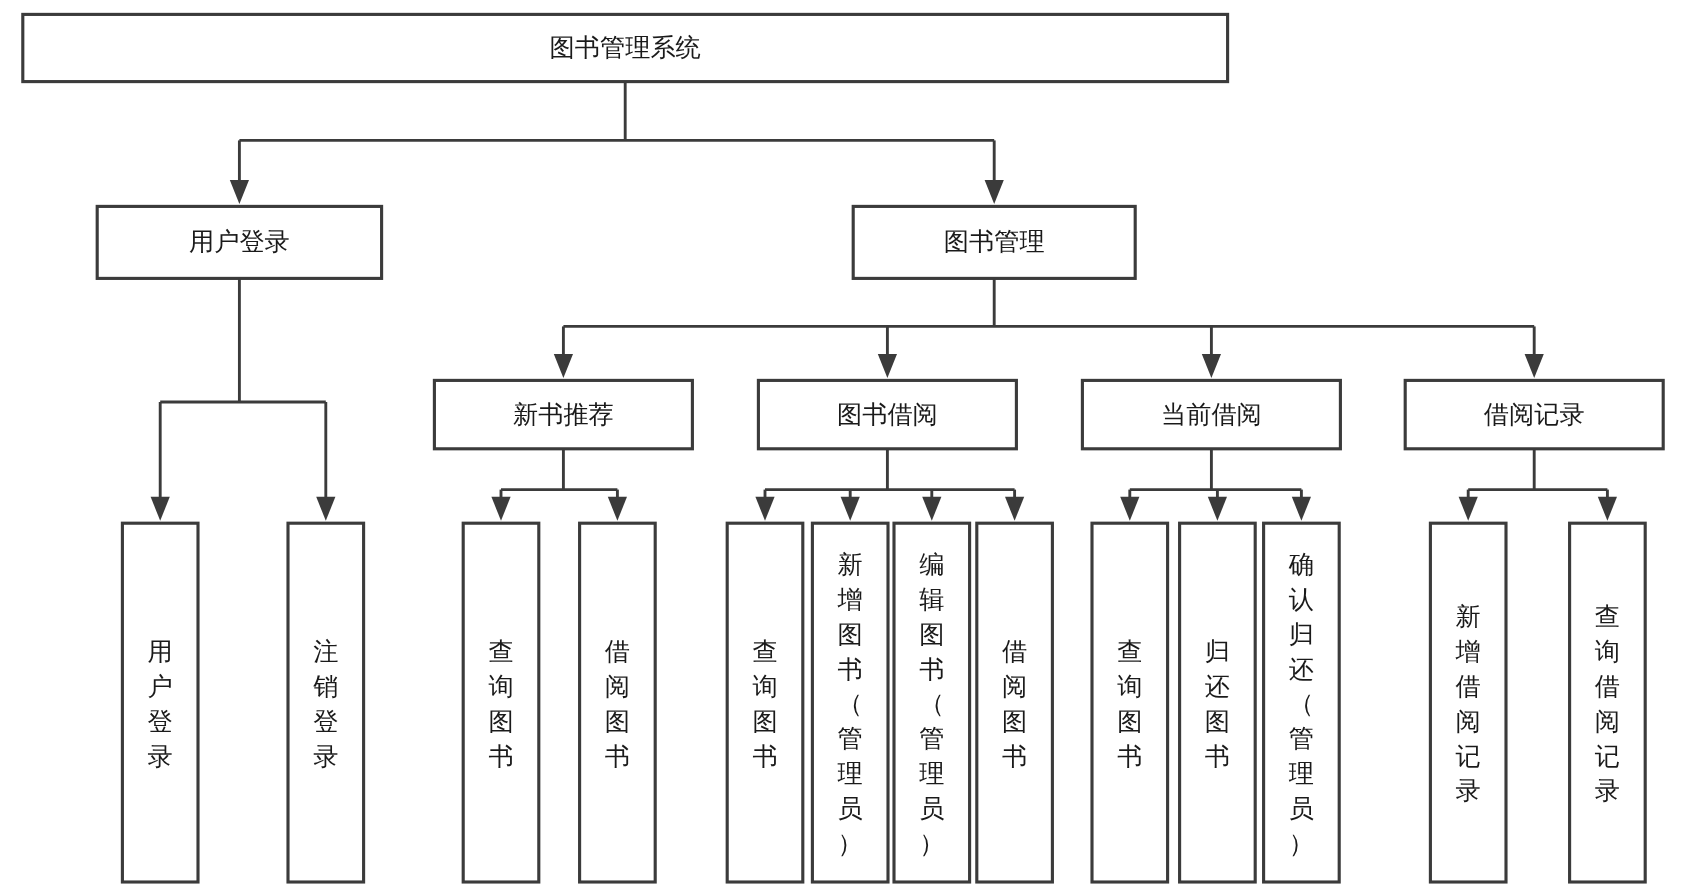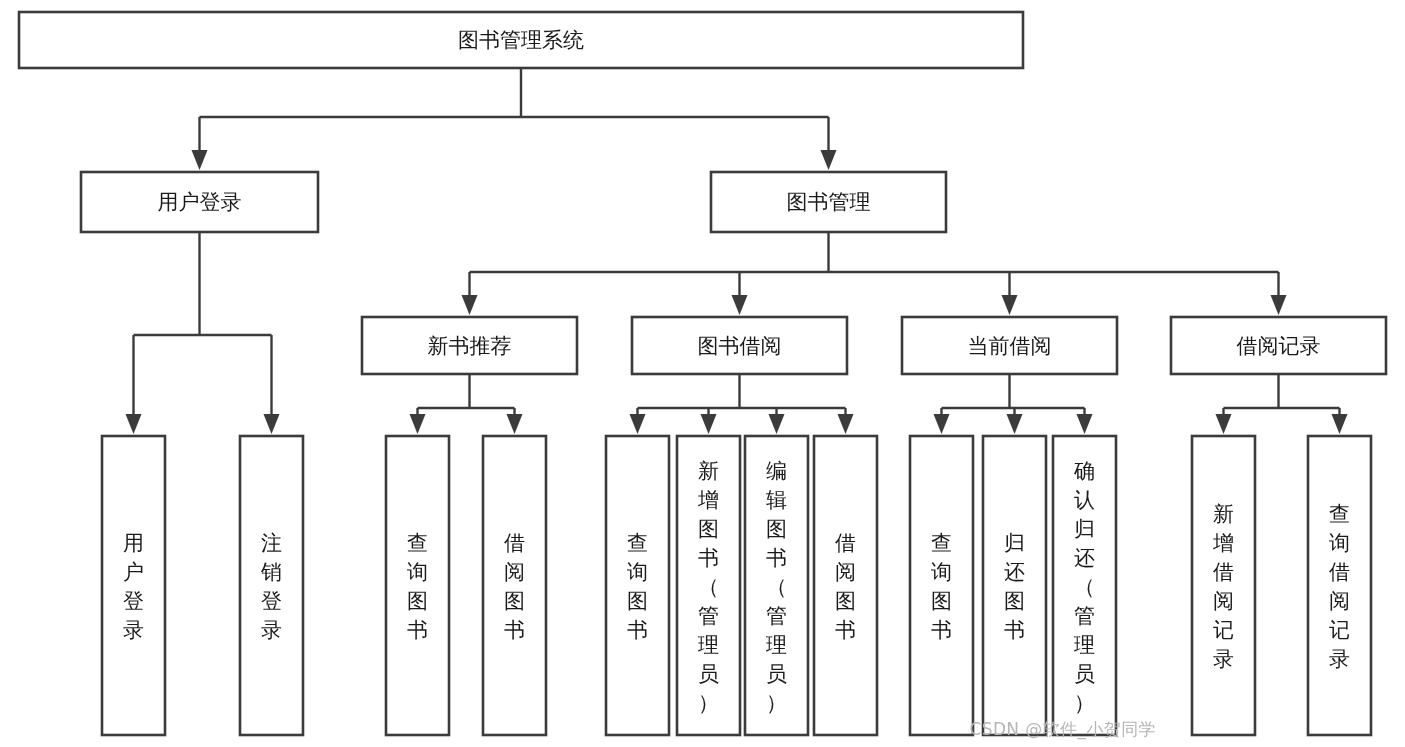--- a/index.html
+++ b/index.html
@@ -202,14 +202,13 @@
           <rect x="1192" y="436" width="63" height="299" class="node-box"></rect>
           <text class="node-label-v"><tspan x="1223.5" y="521.12">新</tspan><tspan x="1223.5" y="550.12">增</tspan><tspan x="1223.5" y="579.12">借</tspan><tspan x="1223.5" y="608.12">阅</tspan><tspan x="1223.5" y="637.12">记</tspan><tspan x="1223.5" y="666.12">录</tspan></text>
         </g>
         <g>
           <rect x="1308" y="436" width="63" height="299" class="node-box"></rect>
           <text class="node-label-v"><tspan x="1339.5" y="521.12">查</tspan><tspan x="1339.5" y="550.12">询</tspan><tspan x="1339.5" y="579.12">借</tspan><tspan x="1339.5" y="608.12">阅</tspan><tspan x="1339.5" y="637.12">记</tspan><tspan x="1339.5" y="666.12">录</tspan></text>
         </g>
       </g>
   </svg>
 
-  <div class="watermark">CSDN @软件_小贺同学</div>
 </div>
 
 </body></html>

